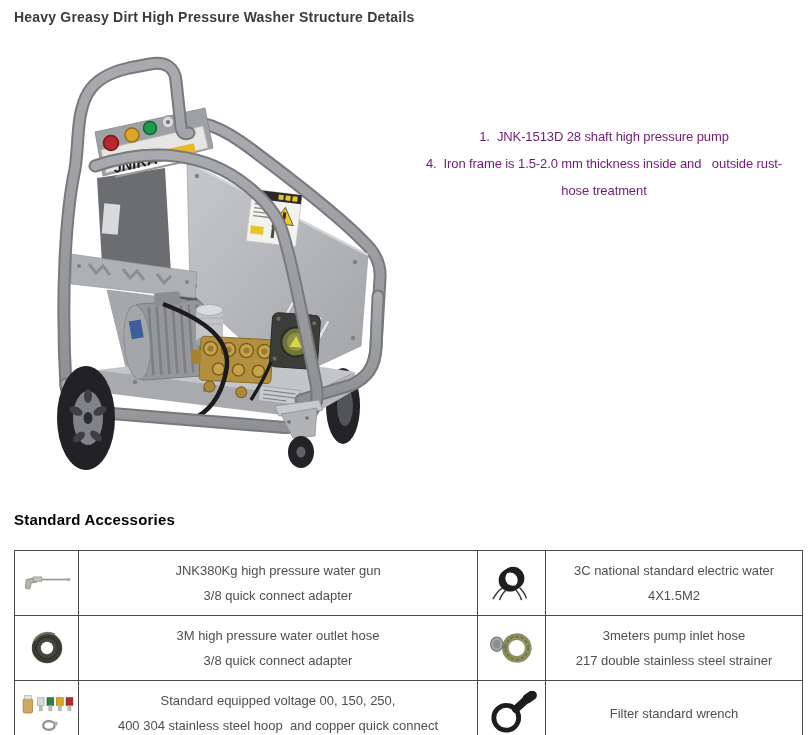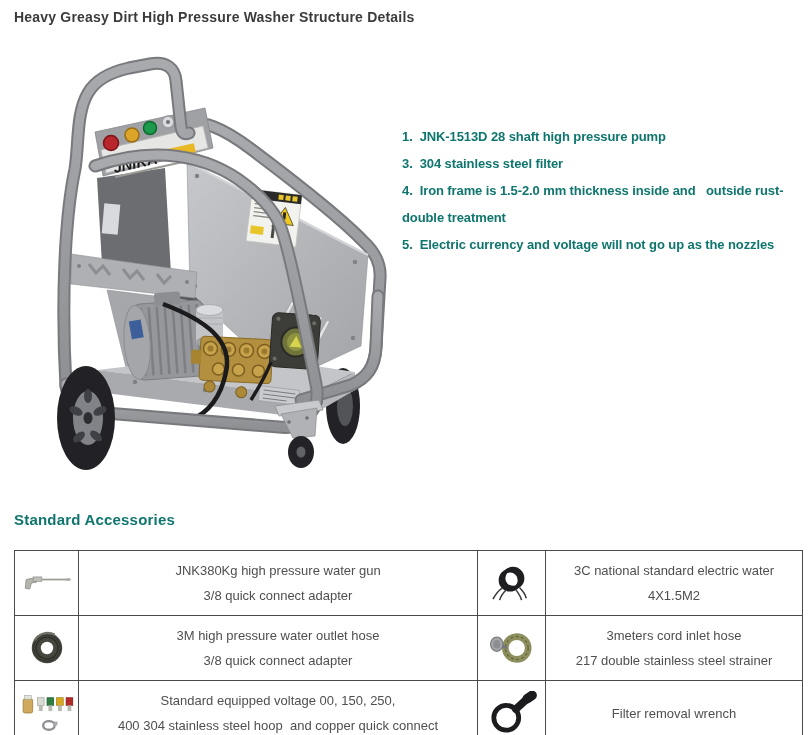--- a/index.html
+++ b/index.html
@@ -7,26 +7,26 @@
     width:809px; height:735px; position:relative; background:#ffffff;
     font-family:"Liberation Sans", sans-serif; overflow:hidden;
   }
   .page-title {
     position:absolute; left:14px; top:9px;
     font-size:14px; font-weight:bold; color:#3b3b3b; letter-spacing:.2px;
   }
   .machine-figure { position:absolute; left:45px; top:56px; width:355px; height:434px; }
   .features { position:absolute; left:402px; top:123px; width:404px; }
   .feature-line {
-    font-size:13px; font-weight:bold; color:#0f766e;
-    line-height:27px; white-space:pre; letter-spacing:-0.1px;
+    font-size:13px; font-weight:normal; color:#701a75;
+    line-height:27px; white-space:pre; letter-spacing:-0.1px;text-align:center;
   }
   .acc-heading {
     position:absolute; left:14px; top:511px;
-    font-size:15px; font-weight:bold; color:#0f766e; letter-spacing:.2px;
+    font-size:15px; font-weight:bold; color:#000000; letter-spacing:.2px;
   }
   table.acc {
     position:absolute; left:14px; top:550px; width:788px;
     border-collapse:collapse; table-layout:fixed;
   }
   table.acc td {
     border:1px solid #4a4a4a; height:60px;
     text-align:center; vertical-align:middle; padding:2px 0;
   }
   .cell-line {
@@ -241,24 +241,22 @@
     <circle cx="244" cy="366" r="1.8" fill="#6f7174"></circle>
         <circle cx="262" cy="362" r="1.8" fill="#6f7174"></circle>
     <ellipse cx="256" cy="396" rx="13" ry="16" fill="#232327"></ellipse>
     <ellipse cx="256" cy="396" rx="4.5" ry="5.5" fill="#606266"></ellipse>
   </g>
 </svg>
 </div>
 
 <div class="features">
   <div class="feature-line">1.  JNK-1513D 28 shaft high pressure pump</div>
-  <div class="feature-line">3.  304 stainless steel filter</div>
   <div class="feature-line">4.  Iron frame is 1.5-2.0 mm thickness inside and   outside rust-</div>
-  <div class="feature-line">double treatment</div>
-  <div class="feature-line">5.  Electric currency and voltage will not go up as the nozzles</div>
+  <div class="feature-line">hose treatment</div>
 </div>
 
 <div class="acc-heading">Standard Accessories</div>
 
 <table class="acc">
   <colgroup>
       <col style="width:64px">
       <col style="width:399px">
       <col style="width:68px">
       <col style="width:257px">
@@ -313,21 +311,21 @@
     <td class="icon-cell">
       <svg width="50" height="40" viewBox="0 0 52 42">
         <circle cx="31" cy="21" r="12" fill="none" stroke="#8d8f5e" stroke-width="7"></circle>
         <circle cx="31" cy="21" r="12" fill="none" stroke="#6b6d40" stroke-width="1.6" stroke-dasharray="3 2.5"></circle>
         <path d="M16,19 L21,21" stroke="#74767a" stroke-width="3"></path>
         <ellipse cx="10" cy="17" rx="6.5" ry="7.5" fill="#a3a5a8" stroke="#74767a" stroke-width="1.2"></ellipse>
         <ellipse cx="10" cy="17" rx="3.5" ry="4.5" fill="#8b8d90"></ellipse>
       </svg>
     </td>
     <td>
-      <div class="cell-line">3meters cord inlet hose</div>
+      <div class="cell-line">3meters pump inlet hose</div>
       <div class="cell-line">217 double stainless steel strainer</div>
     </td>
   </tr>
   <tr>
     <td class="icon-cell">
       <svg width="54" height="42" viewBox="0 0 56 44">
         <rect x="3" y="7" width="10" height="15" rx="2" fill="#cfa95e" stroke="#9a7a35" stroke-width="0.8"></rect>
         <rect x="4.5" y="3.5" width="7" height="4" fill="#e2e3dd" stroke="#a8a9a1" stroke-width="0.6"></rect>
         <rect x="18" y="6" width="7" height="8" fill="#d9dad2" stroke="#a0a199" stroke-width="0.7"></rect>
         <rect x="19.5" y="14" width="4" height="6" fill="#b9bab2"></rect>
@@ -346,18 +344,18 @@
       <div class="cell-line">400 304 stainless steel hoop  and copper quick connect</div>
     </td>
     <td class="icon-cell">
       <svg width="50" height="44" viewBox="0 0 52 46">
         <circle cx="20" cy="28" r="13" fill="none" stroke="#1c1c1f" stroke-width="5"></circle>
         <path d="M30,19 L42,8" stroke="#1c1c1f" stroke-width="8" stroke-linecap="round"></path>
         <path d="M42,8 l5,-3.5" stroke="#1c1c1f" stroke-width="10" stroke-linecap="round"></path>
       </svg>
     </td>
     <td>
-      <div class="cell-line">Filter removal wrench</div>
+      <div class="cell-line">Filter standard wrench</div>
 
     </td>
   </tr>
 </tbody>
   </table>
 
 </body></html>

